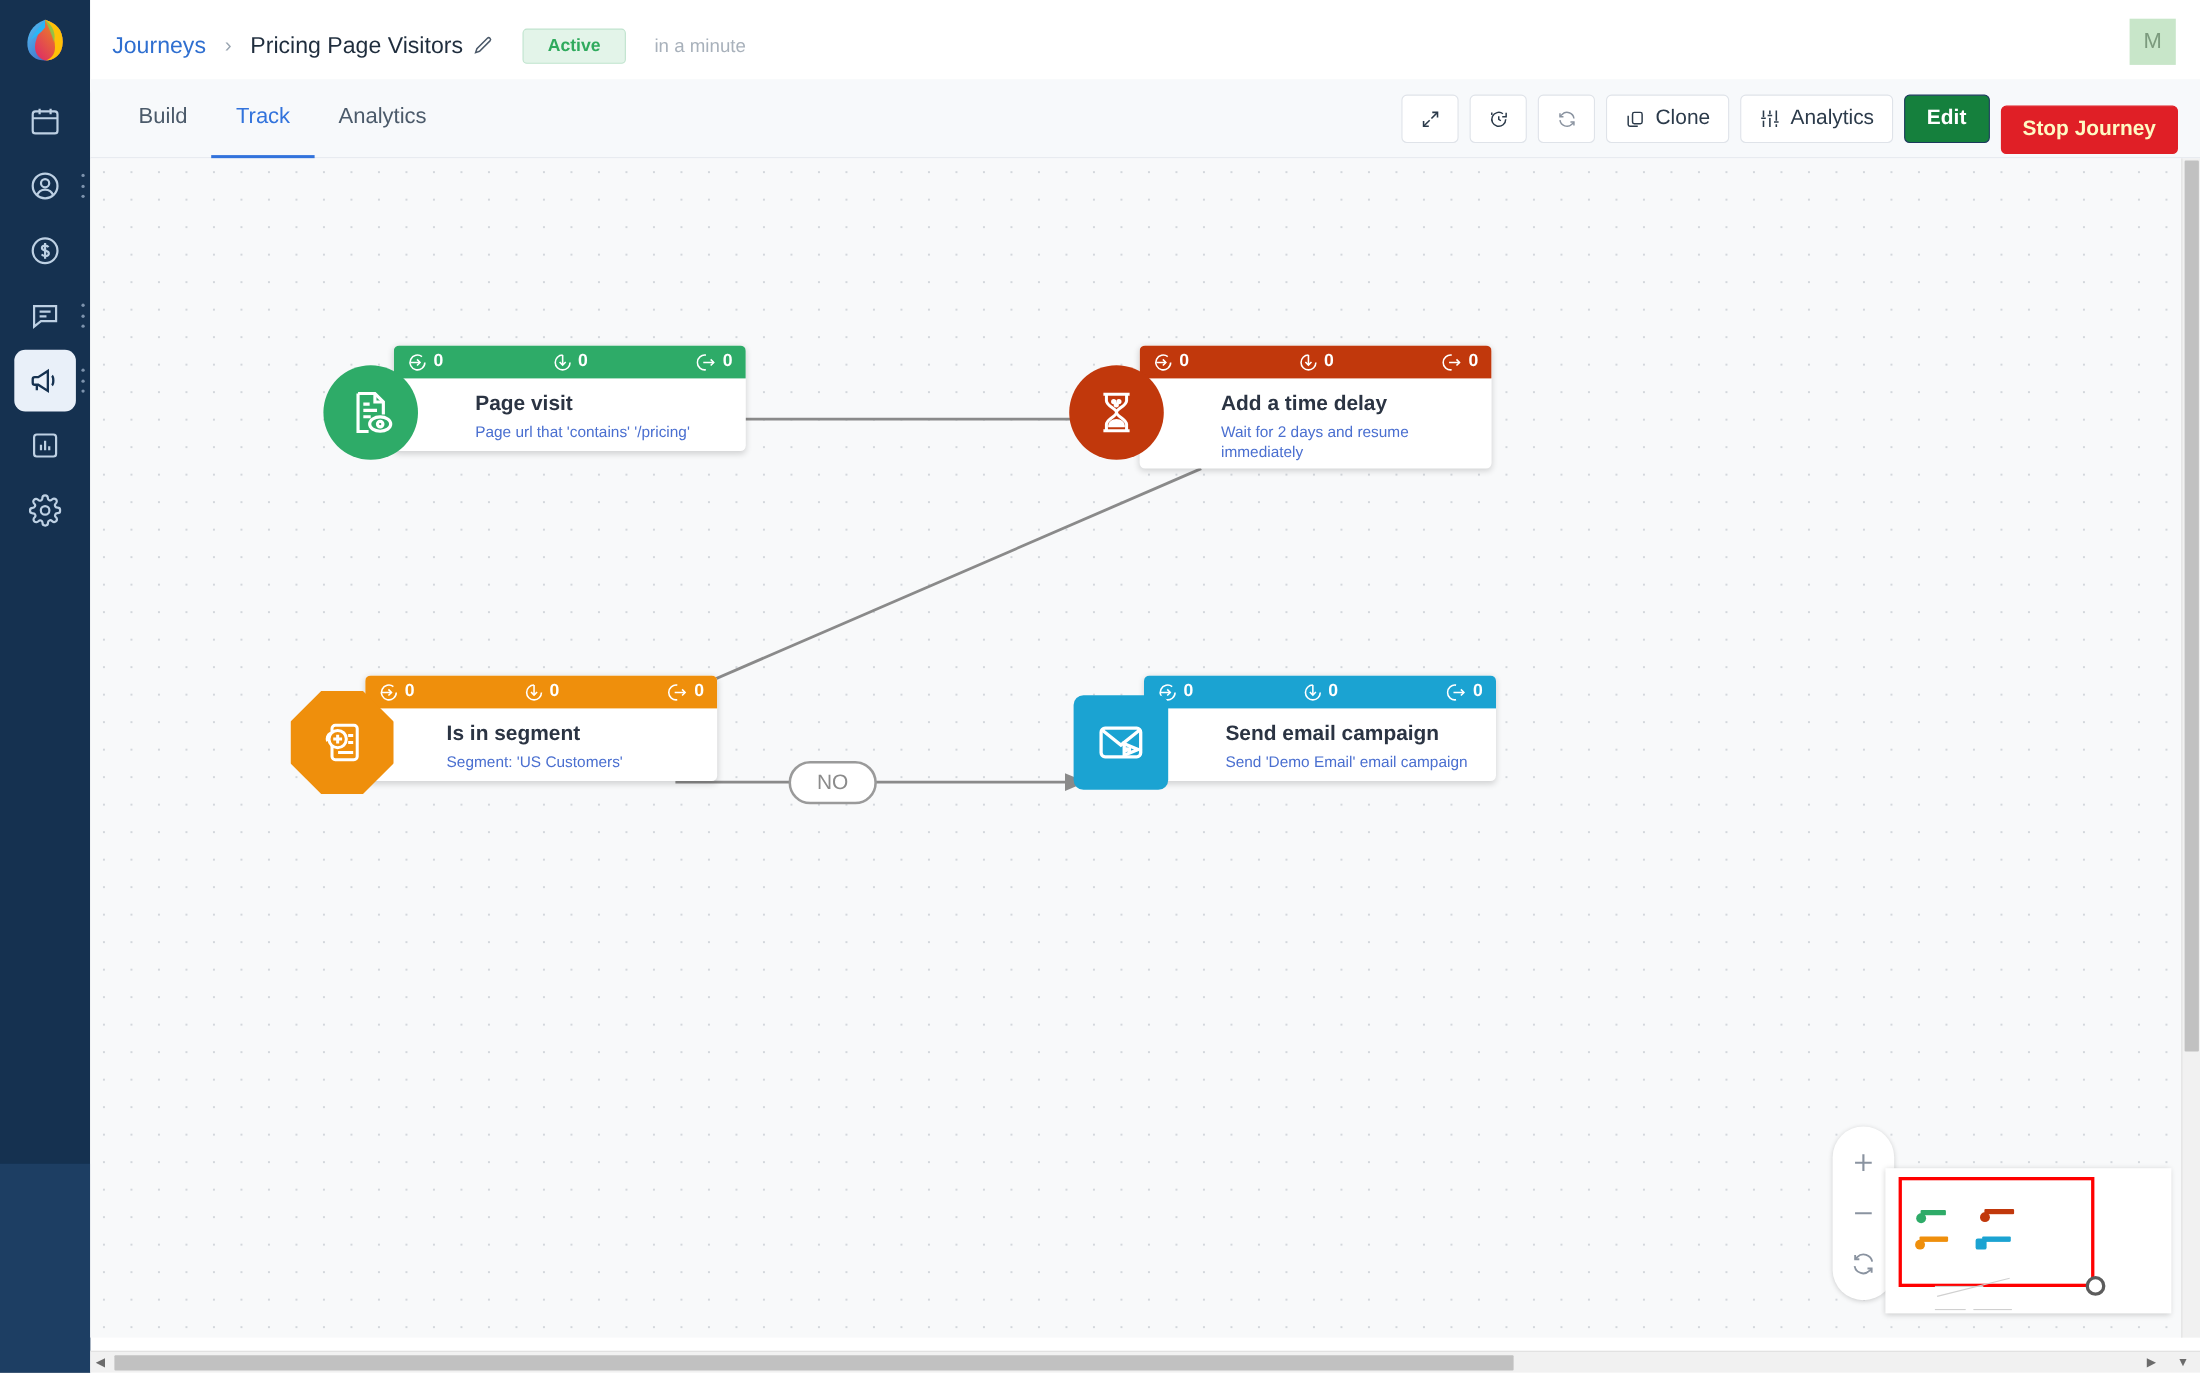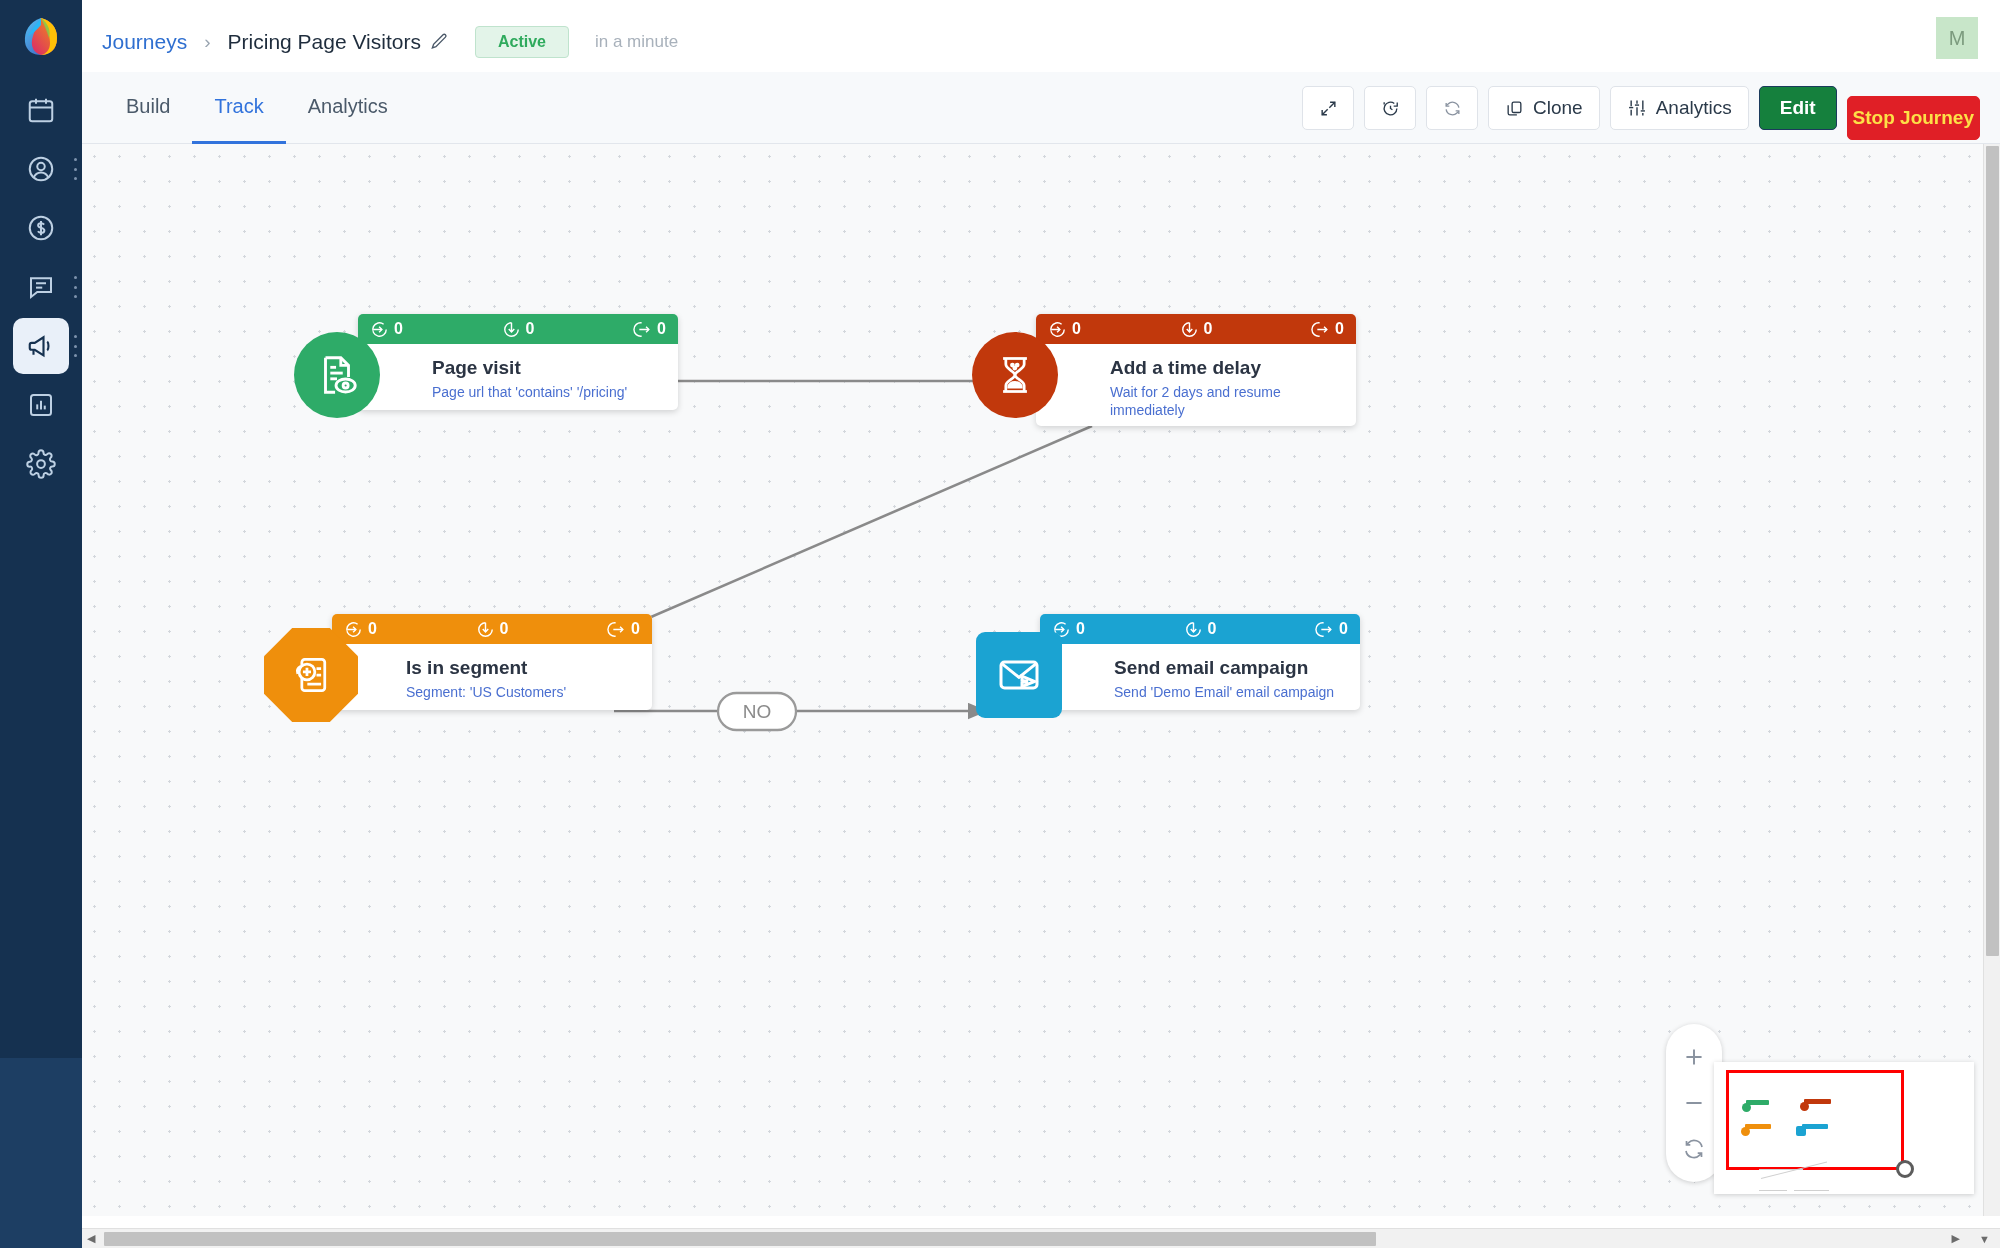--- a/index.html
+++ b/index.html
@@ -81,21 +81,21 @@
     width: 52px; height: 44px; background: #fff;
     border: 1px solid #dfe3e9; border-radius: 5px;
     display: flex; align-items: center; justify-content: center; cursor: pointer;
   }
   .tb-btn {
     height: 44px; background: #fff; border: 1px solid #dfe3e9; border-radius: 5px;
     display: flex; align-items: center; gap: 9px; padding: 0 16px;
     font-size: 19px; color: #2b3a4a; cursor: pointer;
   }
   .tb-btn.primary { background: #15803d; border-color: #1b3a5c; color: #fff; padding: 0 20px; font-weight: bold;}
-  .tb-btn.danger { background: #e01f26; border-color: #e01f26; color: #fde047; padding: 0 5px; font-weight: bold; margin-top: 20px;}
+  .tb-btn.danger { background: #e01f26; border-color: #e01f26; color: #fef9c3; padding: 0 19px; font-weight: bold; margin-top: 20px;}
 
   
   #canvas {
     position: absolute; left: 82px; top: 144px; right: 16px; bottom: 32px;
     background-color: #f8f9fa;
     background-image: radial-gradient(#d3d7dc 1.1px, transparent 1.1px);
     background-size: 25px 25px;
     overflow: hidden;
   }
   #flow { position: absolute; left: 0; top: 0; width: 100%; height: 100%; }

